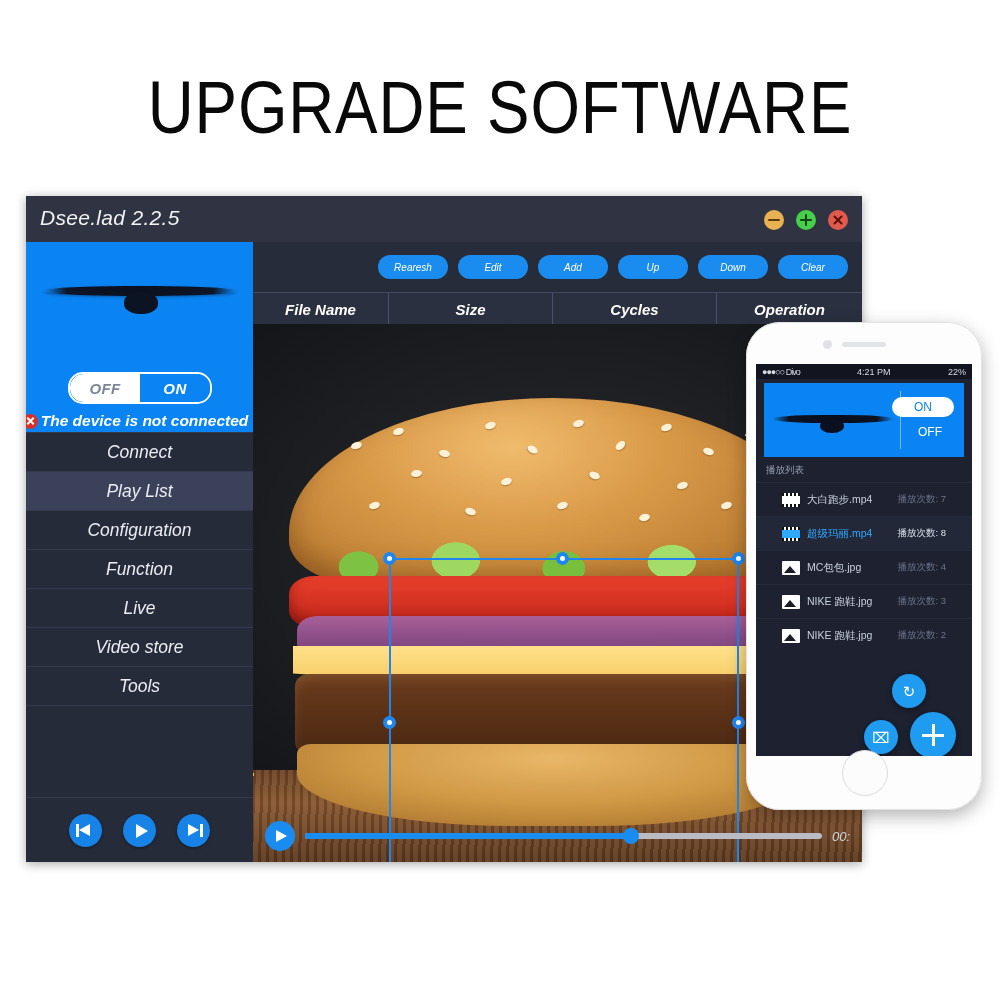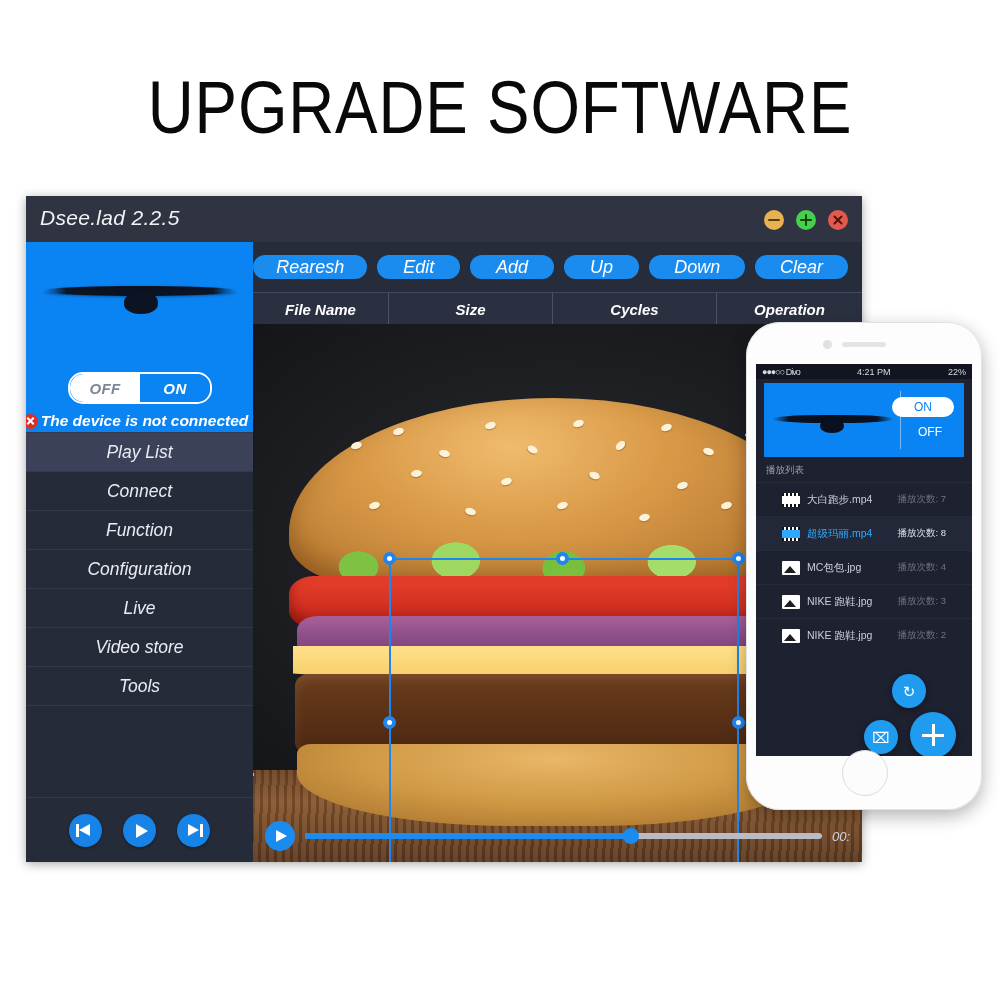--- a/index.html
+++ b/index.html
@@ -130,22 +130,22 @@
     position:absolute;left:227px;top:46px;width:609px;height:620px;
     background:#272c3b;
   }
   .toolbar{
     position:absolute;left:0;top:0;width:609px;height:50px;
     display:flex;align-items:center;justify-content:flex-end;gap:10px;
     padding-right:14px;box-sizing:border-box;
   }
   .tbtn-pill{
     min-width:70px;height:24px;border-radius:12px;background:#1a8cf0;
-    color:#fff;font-size:18px;display:flex;align-items:center;
-    justify-content:center;padding:0 28px;box-sizing:border-box;cursor:default;
+    color:#fff;font-size:10px;display:flex;align-items:center;
+    justify-content:center;padding:0 4px;box-sizing:border-box;cursor:default;
   }
   .thead{
     position:absolute;left:0;top:50px;width:609px;height:32px;
     display:flex;background:#2b3040;border-top:1px solid #434a5e;
     border-bottom:1px solid #434a5e;
   }
   .th{
     color:#ffffff;font-size:15px;font-weight:700;display:flex;
     align-items:center;justify-content:center;
     border-right:1px solid #4a5168;box-sizing:border-box;
@@ -332,24 +332,24 @@
           <div class="half on">ON</div>
         </div>
         <div class="nostate">
           <div class="xbadge"></div>
           <span>The device is not connected</span>
         </div>
 
       </div>
 
       <div class="menu">
+        <div class="menu-item">Connect</div>
         <div class="menu-item active">Play List</div>
-        <div class="menu-item">Connect</div>
+        <div class="menu-item">Configuration</div>
         <div class="menu-item">Function</div>
-        <div class="menu-item">Configuration</div>
         <div class="menu-item">Live</div>
         <div class="menu-item">Video store</div>
         <div class="menu-item">Tools</div>
       </div>
 
       <div class="transport">
         <div class="tbtn prev">
           <div class="bar"></div>
             <div class="tri"></div>
         </div>

